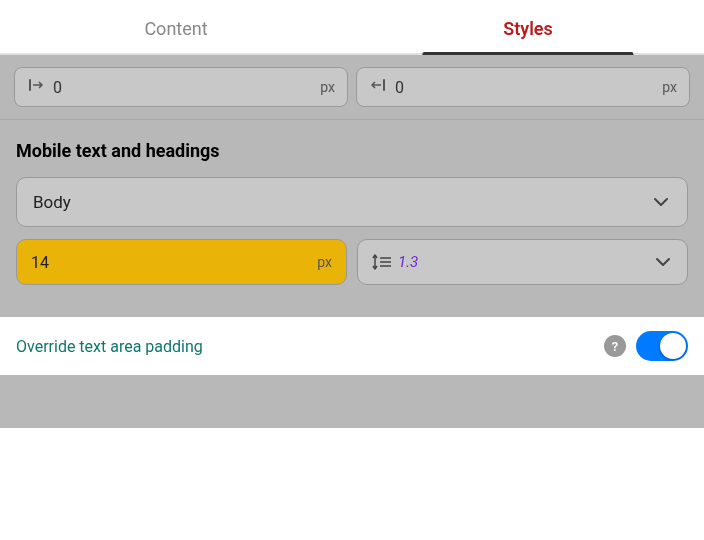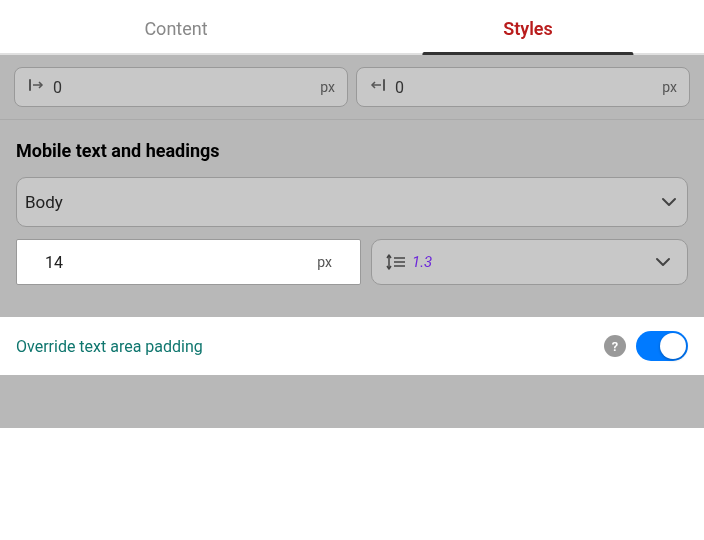--- a/index.html
+++ b/index.html
@@ -120,21 +120,21 @@
       margin-bottom: 16px;
     }
 
     
     .dropdown {
       display: flex;
       align-items: center;
       background: #c8c8c8;
       border: 1.5px solid #999;
       border-radius: 10px;
-      padding: 14px 8px;
+      padding: 14px 16px;
       cursor: pointer;
       margin-bottom: 12px;
     }
 
     .dropdown-label {
       flex: 1;
       font-size: 17px;
       color: #222;
     }
 
@@ -156,24 +156,24 @@
     .input-row {
       display: flex;
       gap: 10px;
       margin-bottom: 16px;
     }
 
     .input-row .input-box {
       flex: 1;
       display: flex;
       align-items: center;
-      background: #ffffff;
+      background: #eab308;
       border: 1.5px solid #999;
-      border-radius: 2px;
-      padding: 12px 28px;
+      border-radius: 10px;
+      padding: 12px 14px;
       gap: 8px;
     }
 
     .input-box-value {
       font-size: 16px;
       color: #222;
       flex: 1;
     }
 
     .input-box-unit {

